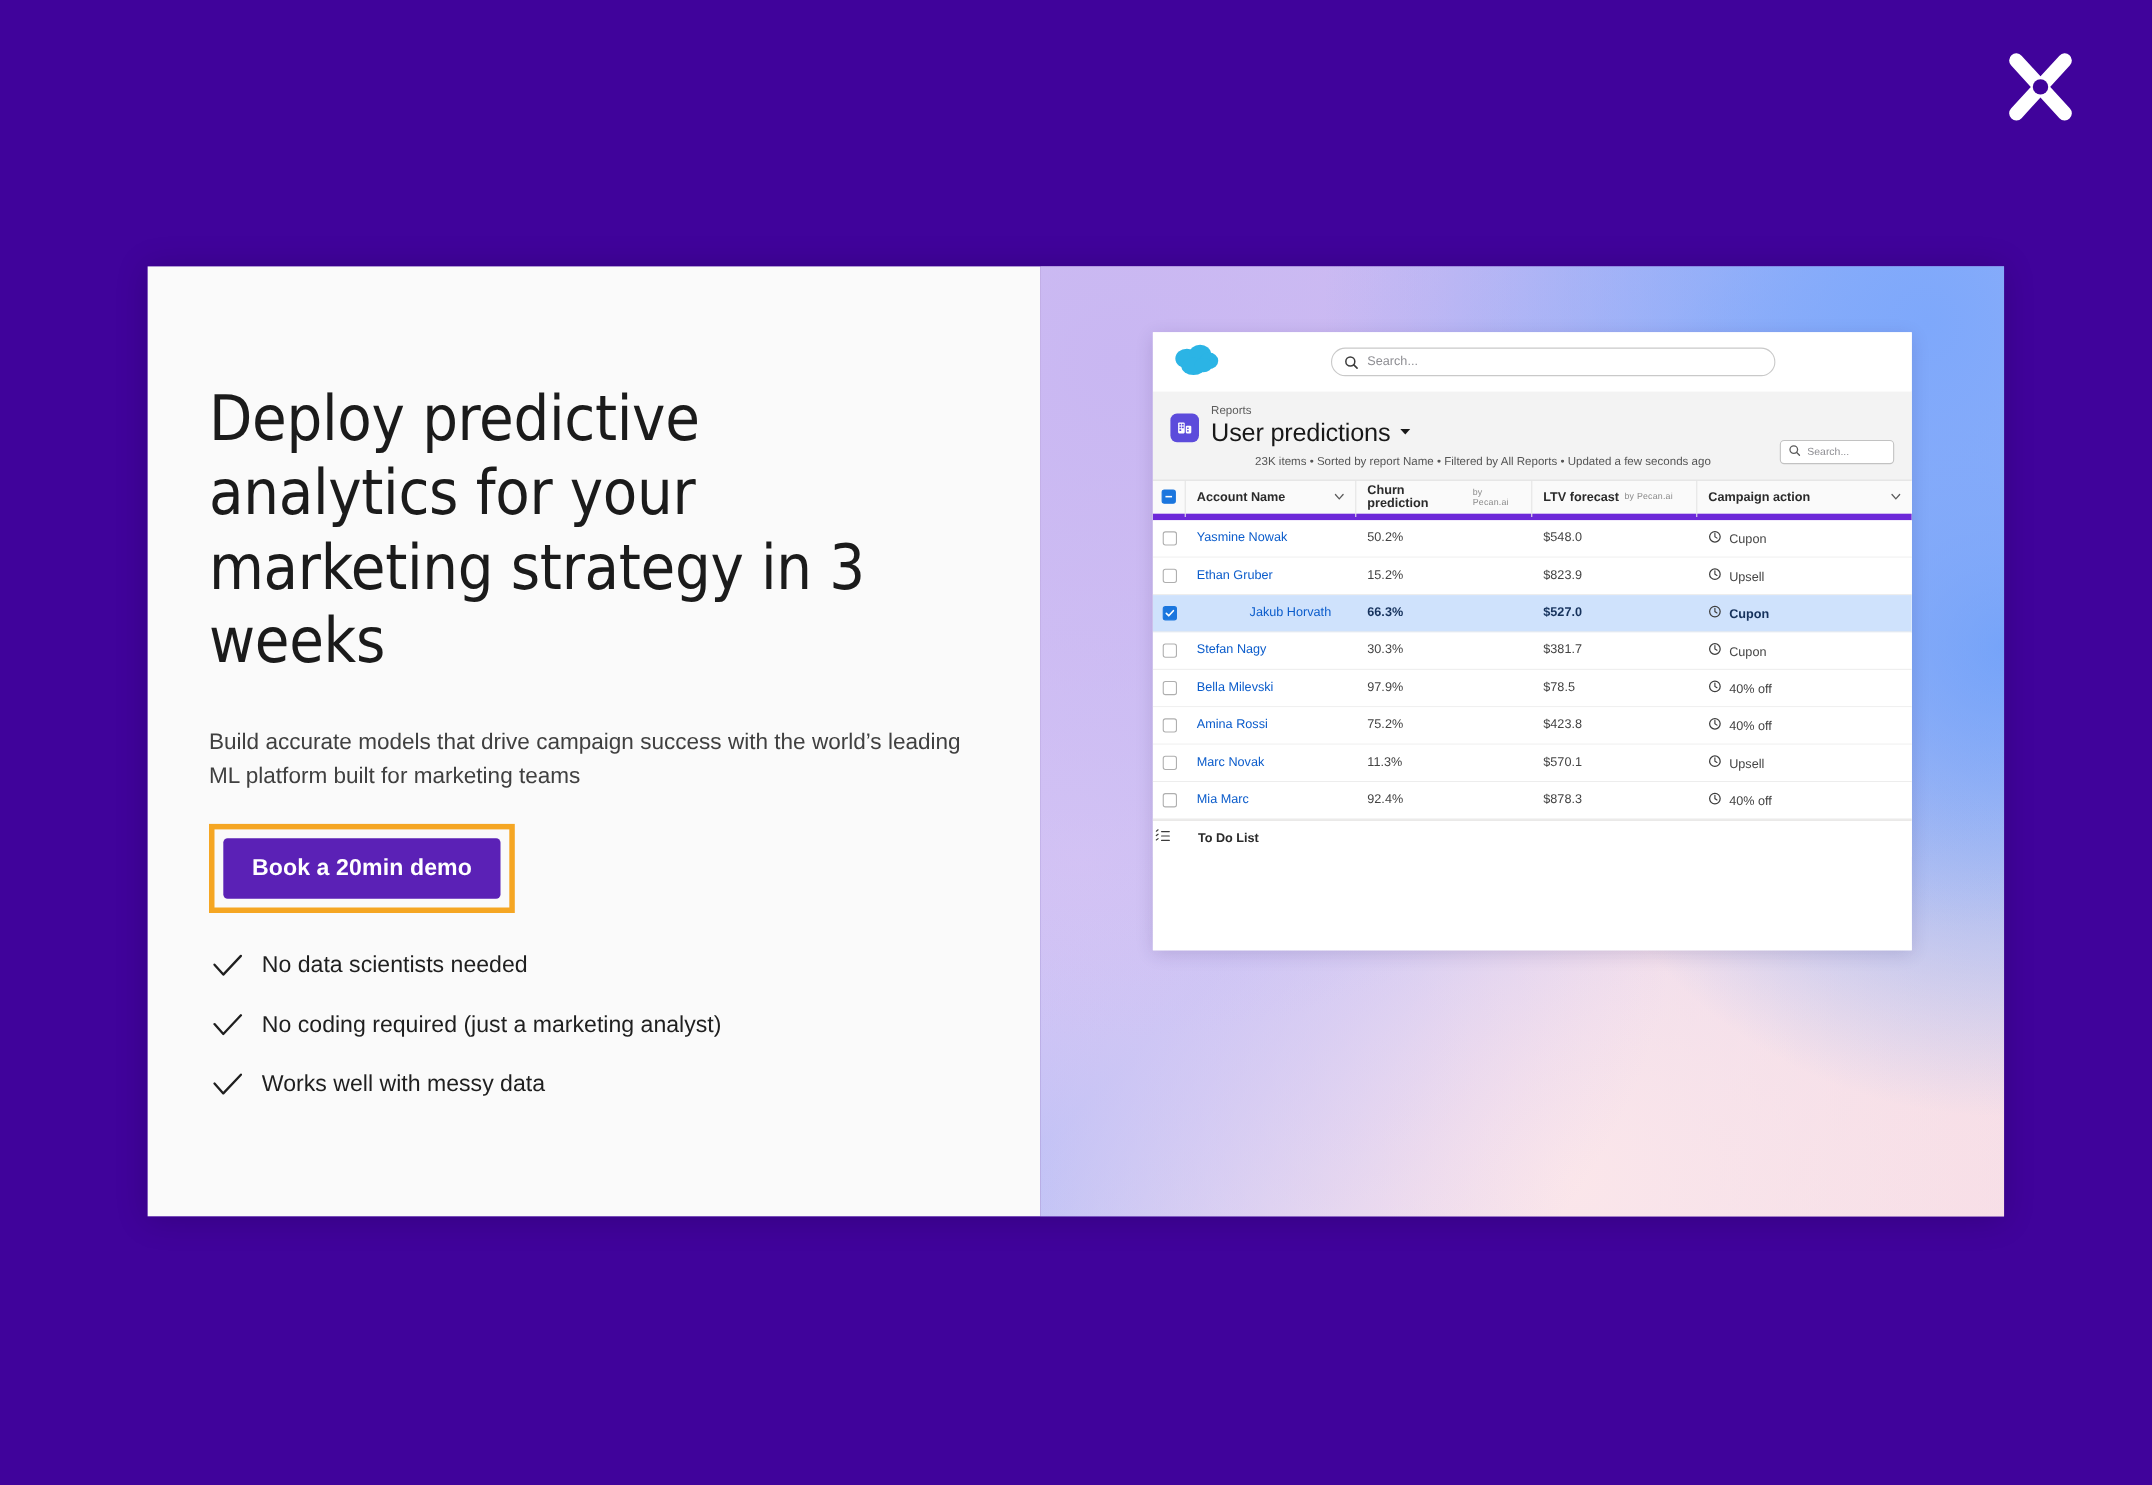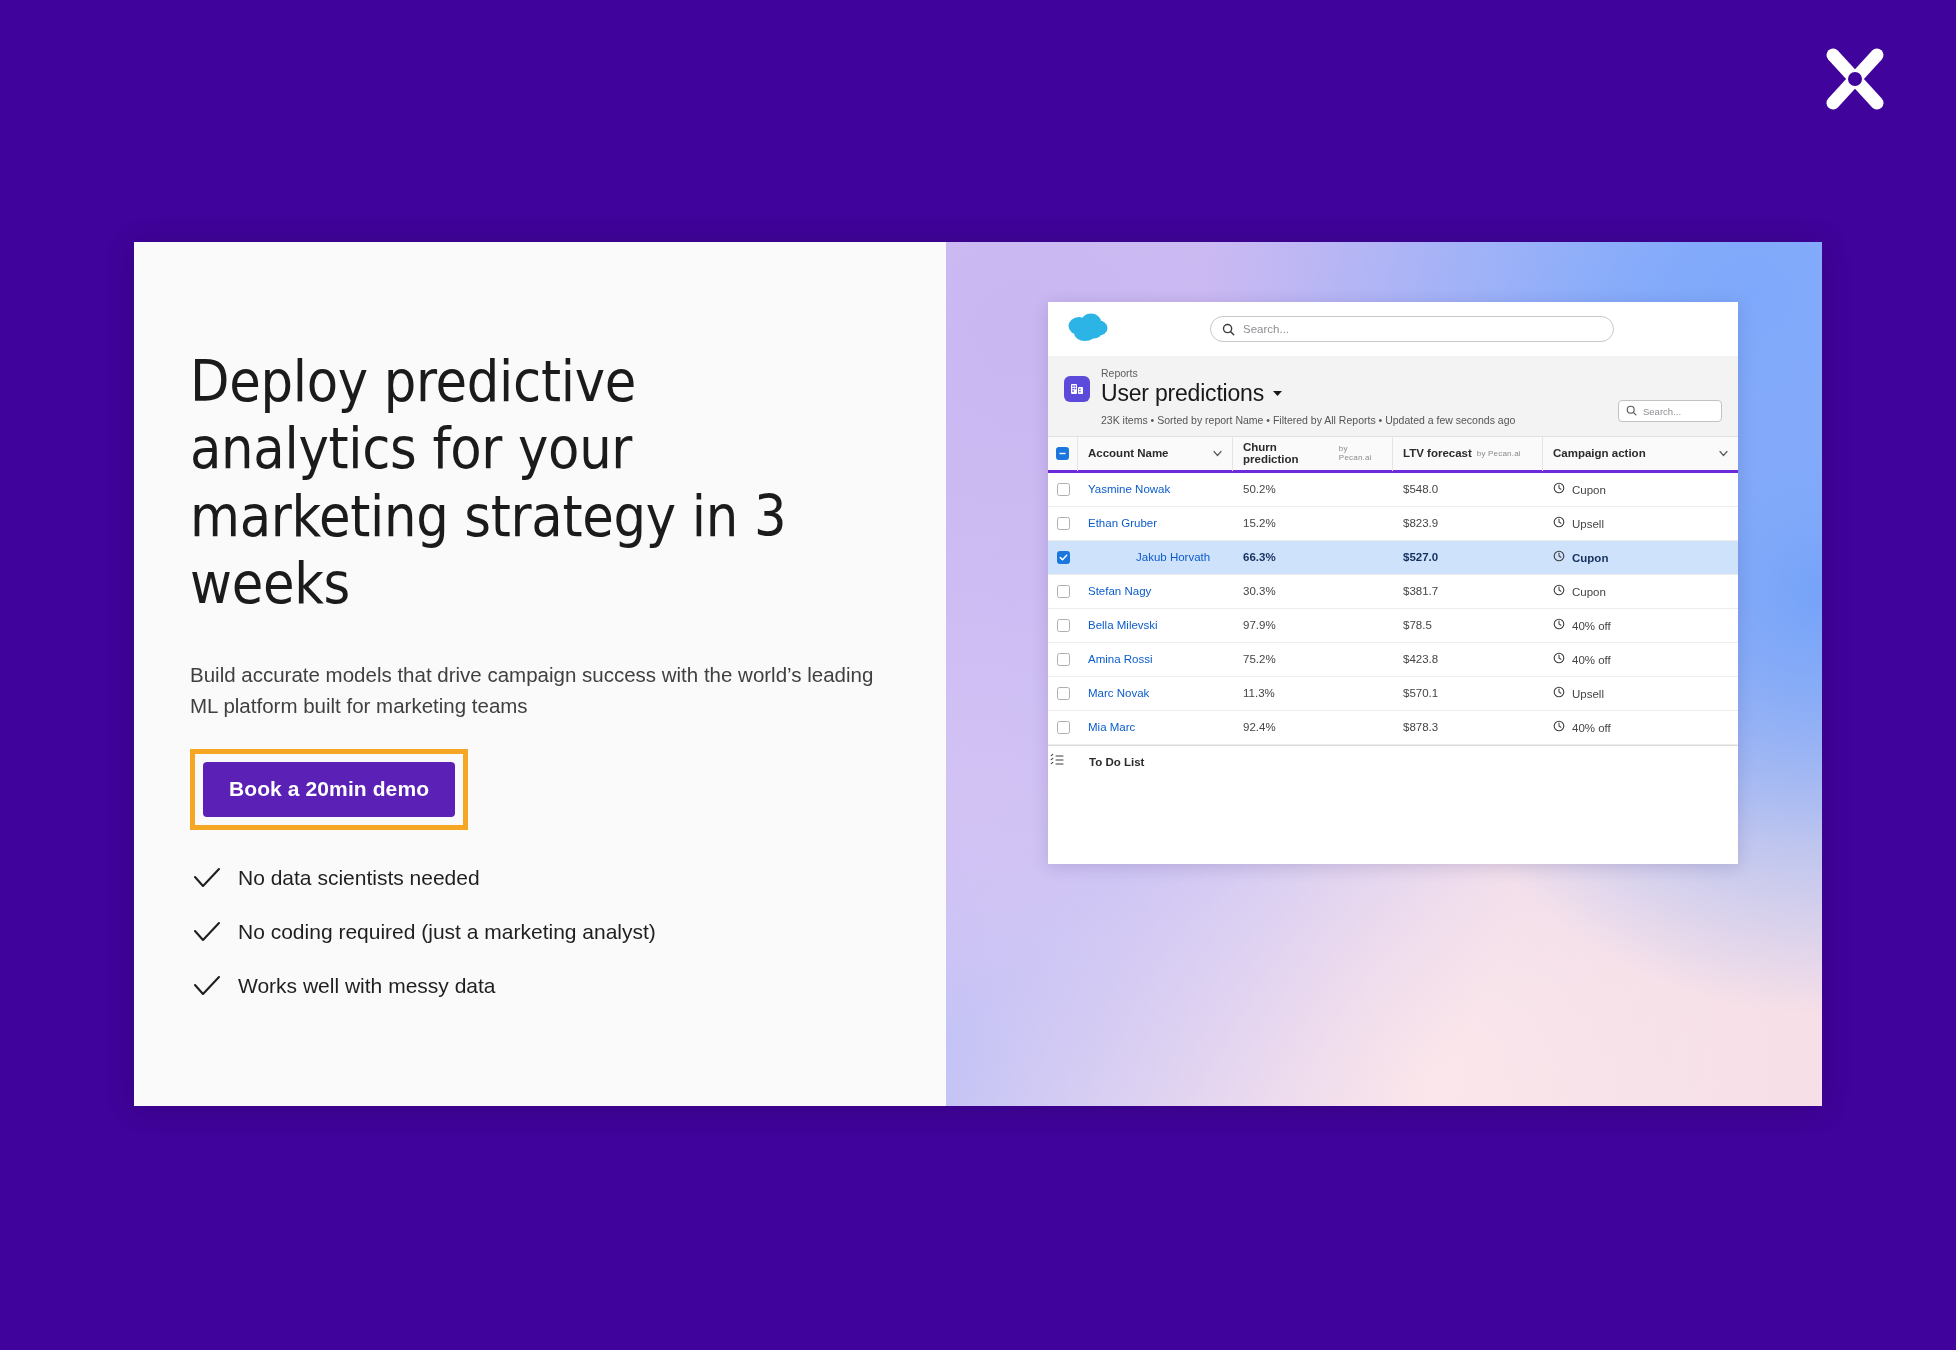--- a/index.html
+++ b/index.html
@@ -130,34 +130,34 @@
     width:26px; height:26px; border-radius:6px;
     background:#5C4BDB;
     display:flex;align-items:center;justify-content:center;
     margin-right:11px; margin-top:9px; flex:0 0 26px;
   }
   .hdr-texts{ flex:1; }
   .kicker{ font-size:10.5px; color:#5c5c5c; line-height:1.3; }
   .title-row{ display:flex; align-items:center; margin-top:-1px; }
   .app-title{ font-size:23px; color:#181818; font-weight:400; letter-spacing:-.2px; }
   .caret{ margin-left:8px; }
-  .meta{ font-size:10.5px; color:#555; margin-top:7px; }
+  .meta{ font-size:10.5px; color:#555; margin-top:7px;margin-left:40px; }
   .hdr-search{
     position:absolute; right:16px; top:44px;
     width:104px; height:22px;
     border:1px solid #C2C2C2; border-radius:4px;
     display:flex; align-items:center; padding:0 7px; background:#fff;
   }
   .hdr-search .ph{ font-size:9.5px; color:#8e8e93; margin-left:6px;}
 
   
   .tbl{ flex:1; display:flex; flex-direction:column; background:#fff; }
   .tbl-head{
     display:flex; height:36px; align-items:center;
-    background:#FAFAFA; border-bottom:3px solid #6d28d9;
+    background:#FAFAFA; border-bottom:6px solid #6d28d9;
   }
   .tbl-head .cell{
     font-size:11.5px; font-weight:700; color:#2b2b2b;
     height:36px; display:flex; align-items:center;
     border-right:1px solid #E5E5E5;
     padding:0 10px;
   }
   .tbl-head .cell:last-child{ border-right:none; }
   .by{ font-size:8px; font-weight:400; color:#8a8a8a; margin-left:5px; letter-spacing:.2px;}
   .col-chk{ width:30px; flex:0 0 30px; justify-content:center; padding:0 !important; }

